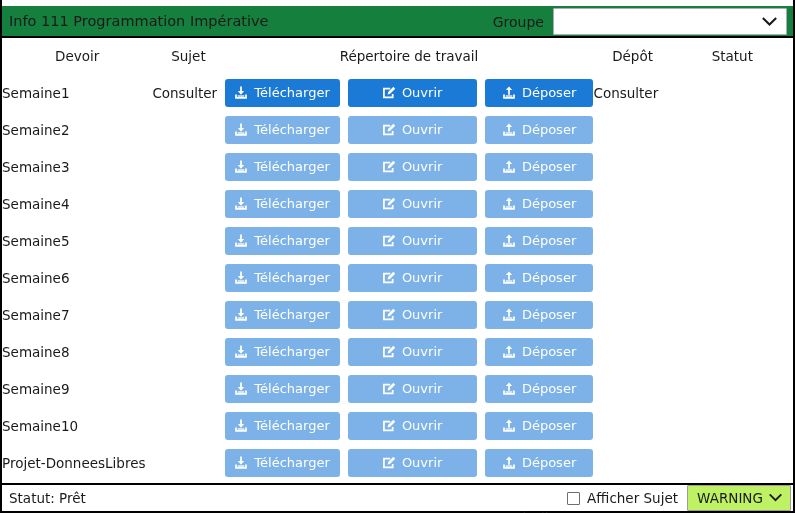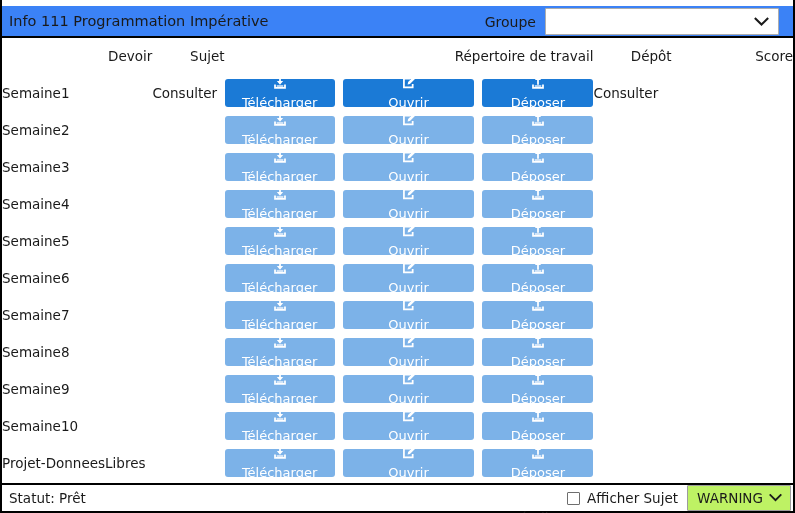--- a/index.html
+++ b/index.html
@@ -27,31 +27,31 @@
 
   
   .headerbar{
     position:relative;
     margin-top:6px;
     height:32px;
     box-sizing:border-box;
     border-left:2px solid #000;border-right:2px solid #000;
     border-bottom:2px solid #000;
     display:flex;align-items:center;
-    background:#3b82f6;
+    background:#15803d;
     flex:0 0 auto;
   }
   .course-title{
     padding-left:7px;
     font-size:14.5px;
     color:#1a1a1a;
     white-space:nowrap;
   }
   .groupe-wrap{
-    position:absolute;right:14px;top:2px;
+    position:absolute;right:6px;top:2px;
     display:flex;align-items:center;gap:9px;
   }
   .groupe-label{font-size:14px;color:#1a1a1a;}
   .groupe-select{
     width:234px;height:27px;
     box-sizing:border-box;
     border:1px solid #adadad;
     background:#ffffff;
     border-radius:1px;
     position:relative;
@@ -79,21 +79,21 @@
     border-collapse:collapse;
     table-layout:fixed;
   }
   table.grid col.c-devoir{width:150px;}
   table.grid col.c-sujet{width:72px;}
   table.grid col.c-rep{width:368px;}
   table.grid col.c-depot{width:78px;}
   table.grid col.c-score{width:121px;}
 
   table.grid th{
-    text-align:right;
+    text-align:center;
     font-weight:normal;
     font-size:13.5px;
     color:#1a1a1a;
     padding:8px 0 8px 0;
     height:20px;
     vertical-align:middle;
   }
   th.h-devoir{padding-left:7px;}
   th.h-sujet{padding-left:0;}
   th.h-rep{padding-left:0;}
@@ -122,21 +122,20 @@
     background:#7cb2e8;
     color:#ffffff;
     font-family:"DejaVu Sans", sans-serif;
     font-size:13px;
     display:inline-flex;align-items:center;justify-content:center;
     gap:6px;
     padding:0 10px;
     white-space:nowrap;
     cursor:default;
     line-height:1;
-    flex-direction:column;
   }
   .btn.active{background:#1b7ad6;cursor:pointer;}
   .btn .ico{display:inline-flex;line-height:0;}
   .btn-dl{width:115px;}
   .btn-open{width:138px;}
   .btn-up{width:116px;}
 
   
   .statusbar{
     flex:0 0 auto;
@@ -202,21 +201,21 @@
           <col class="c-rep">
           <col class="c-depot">
           <col class="c-score">
       </colgroup>
       <thead>
         <tr>
           <th class="h-devoir">Devoir</th>
           <th class="h-sujet">Sujet</th>
           <th class="h-rep">Répertoire de travail</th>
           <th class="h-depot">Dépôt</th>
-          <th class="h-score">Score</th>
+          <th class="h-score">Statut</th>
         </tr>
       </thead>
       <tbody id="tbody">
           <tr>
             <td class="t-devoir">Semaine1</td>
             <td class="t-sujet">Consulter</td>
             <td>
               <div class="btnrow">
                 <button class="btn btn-dl active">
                   <span class="ico">

